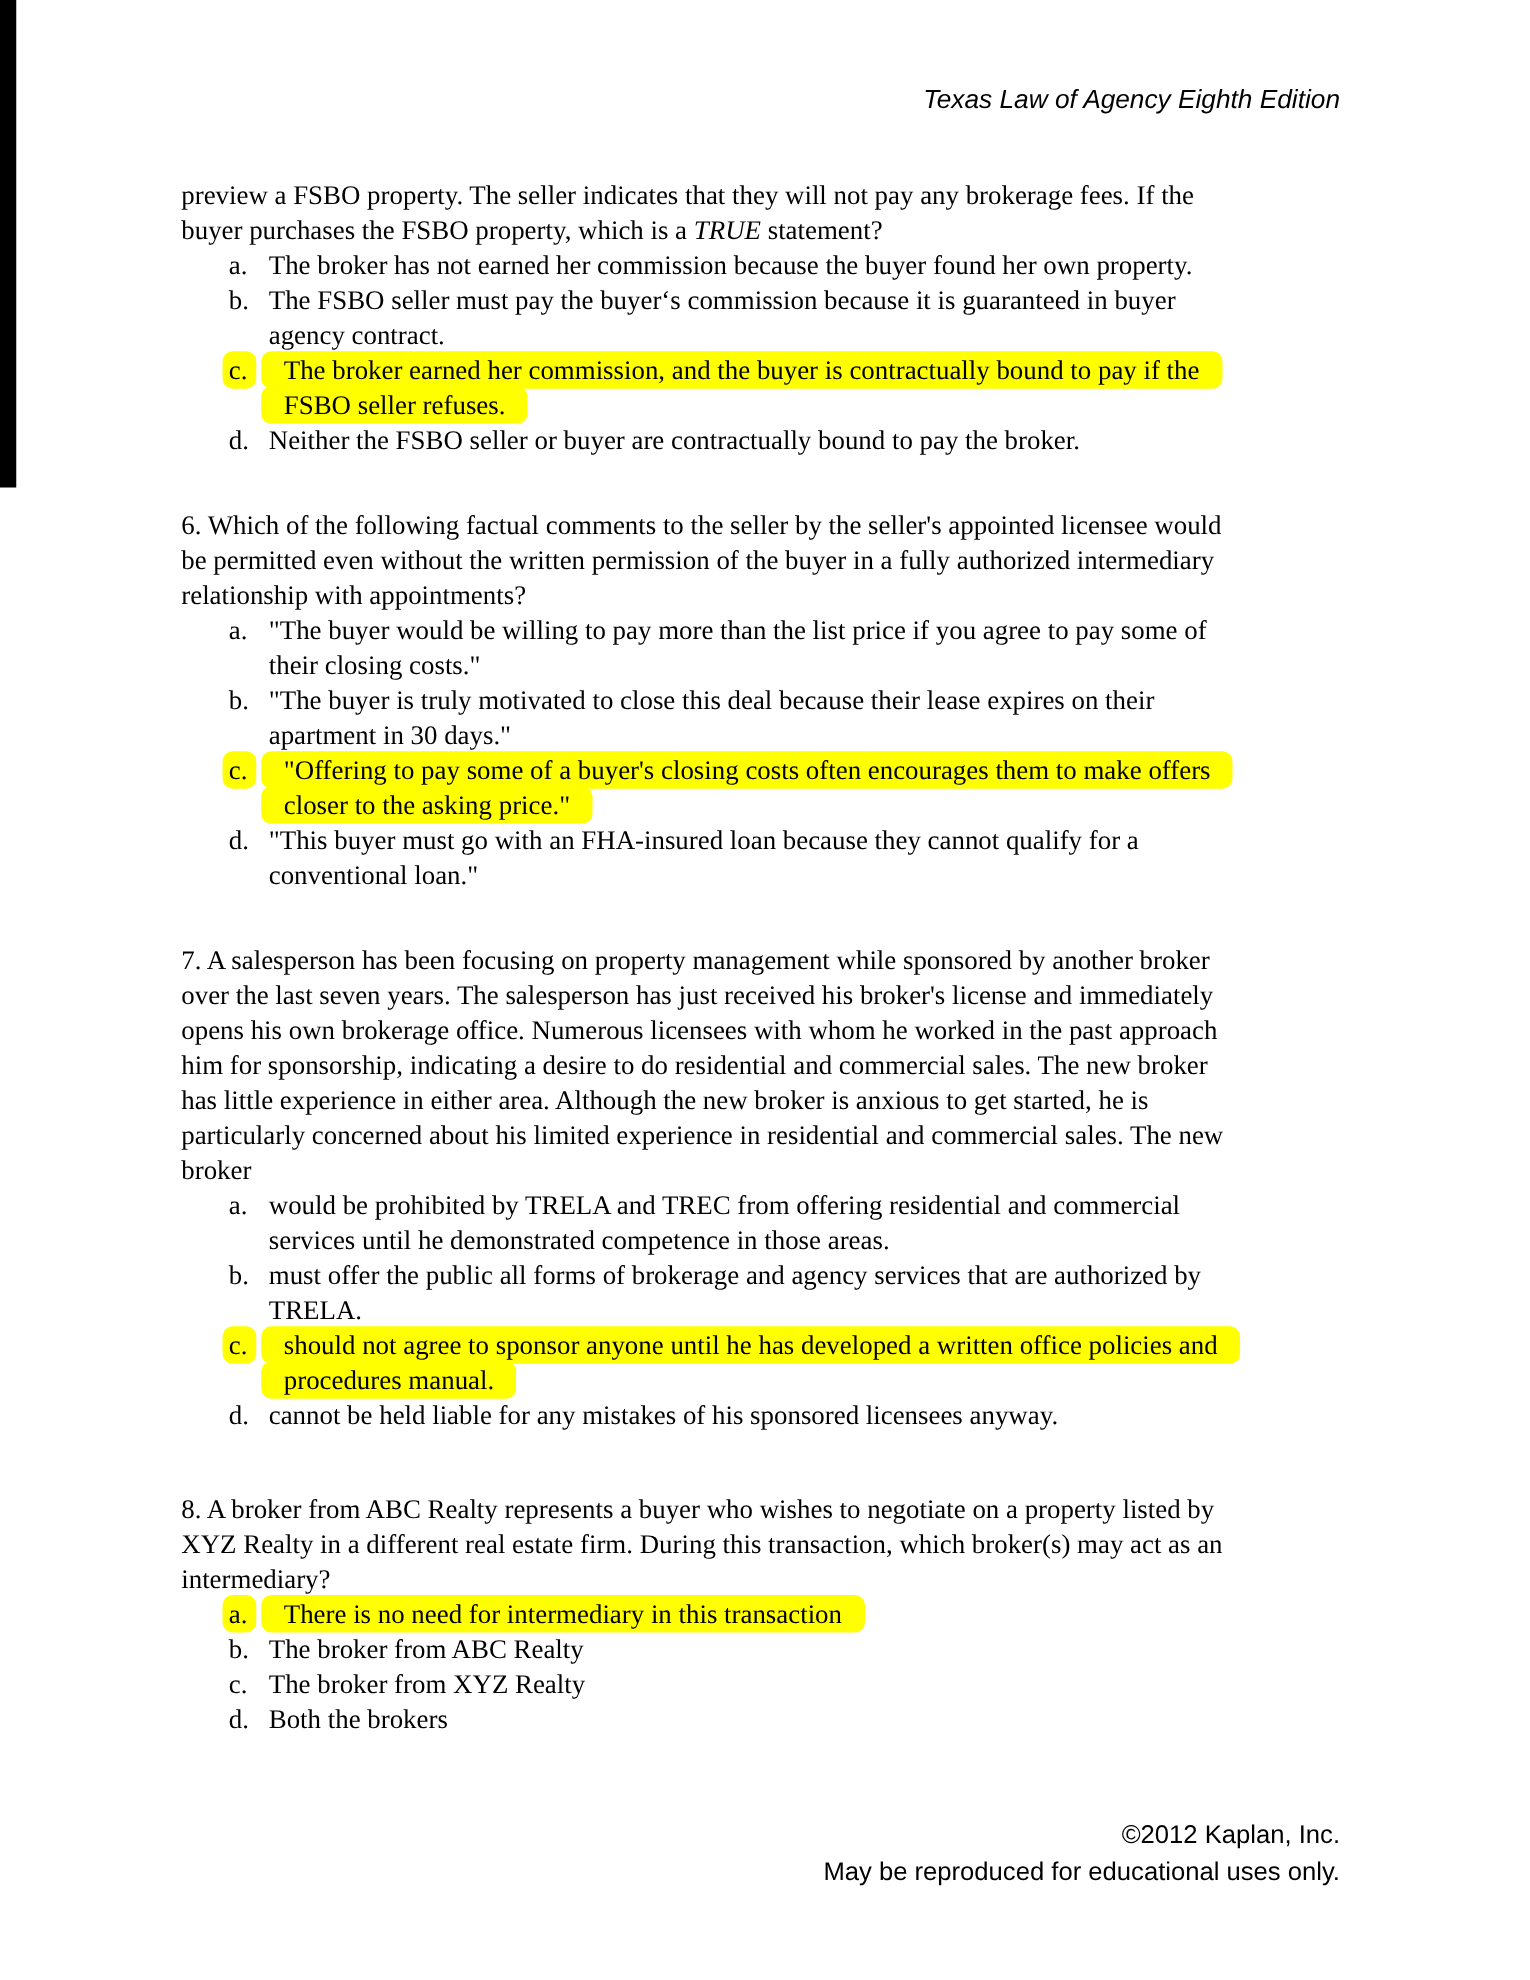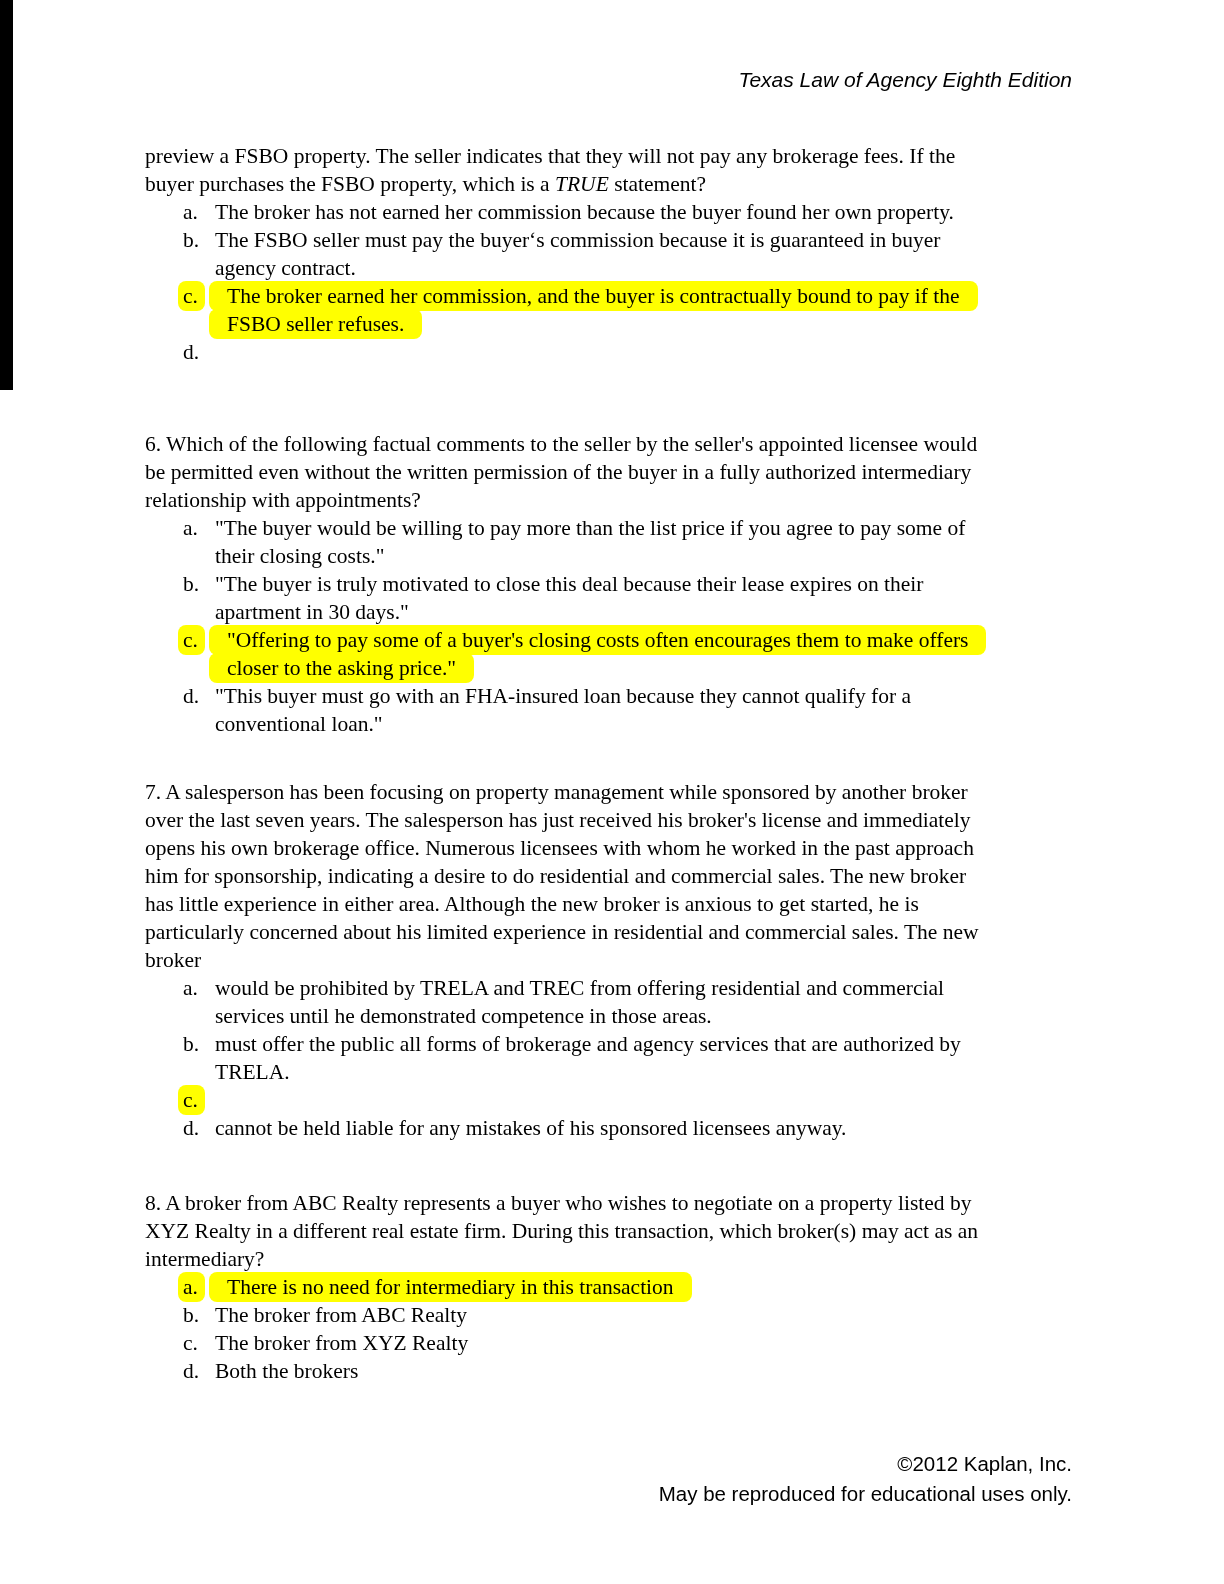--- a/index.html
+++ b/index.html
@@ -28,21 +28,21 @@
     font-size: 21px;
     line-height: 28px;
   }
   .content { margin-left: 145px; }
   .qblock {
     font-size: 21.5px;
     line-height: 28px;
     white-space: pre;
   }
   #questions .qblock:nth-child(1) { margin-top: 48px; }
-  #questions .qblock:nth-child(2) { margin-top: 64px; }
+  #questions .qblock:nth-child(2) { margin-top: 40px; }
   #questions .qblock:nth-child(3) { margin-top: 40px; }
   #questions .qblock:nth-child(4) { margin-top: 47px; }
   .opt { display: flex; }
   .letter { margin-left: 38px; width: 32px; flex: none; }
   .otext { flex: none; }
   .em { font-style: italic; }
   .hl {
     background: #ffff00;
     border-radius: 8px;
     -webkit-box-decoration-break: clone;
@@ -66,37 +66,38 @@
 
 <div class="header">
   <span>Texas Law of Agency Eighth Edition</span>
 </div>
 
 <div class="content">
   <div id="questions">
       <div class="qblock"><div class="intro"><span>preview a FSBO property. The seller indicates that they will not pay any brokerage fees. If the
 buyer purchases the FSBO property, which is a </span><span class="em">TRUE</span><span> statement?</span></div><div class="opt"><div class="letter"><span>a.</span></div><div class="otext"><span>The broker has not earned her commission because the buyer found her own property.</span></div></div><div class="opt"><div class="letter"><span>b.</span></div><div class="otext"><span>The FSBO seller must pay the buyer‘s commission because it is guaranteed in buyer
 agency contract.</span></div></div><div class="opt"><div class="letter"><span class="hl hl-letter">c.</span></div><div class="otext"><span class="hl hl-text">The broker earned her commission, and the buyer is contractually bound to pay if the
-FSBO seller refuses.</span></div></div><div class="opt"><div class="letter"><span>d.</span></div></div></div>
+FSBO seller refuses.</span></div></div><div class="opt"><div class="letter"><span>d.</span></div><div class="otext"><span>Neither the FSBO seller or buyer are contractually bound to pay the broker.</span></div></div></div>
       <div class="qblock"><div class="intro"><span>6. Which of the following factual comments to the seller by the seller's appointed licensee would
 be permitted even without the written permission of the buyer in a fully authorized intermediary
 relationship with appointments?</span></div><div class="opt"><div class="letter"><span>a.</span></div><div class="otext"><span>"The buyer would be willing to pay more than the list price if you agree to pay some of
 their closing costs."</span></div></div><div class="opt"><div class="letter"><span>b.</span></div><div class="otext"><span>"The buyer is truly motivated to close this deal because their lease expires on their
 apartment in 30 days."</span></div></div><div class="opt"><div class="letter"><span class="hl hl-letter">c.</span></div><div class="otext"><span class="hl hl-text">"Offering to pay some of a buyer's closing costs often encourages them to make offers
 closer to the asking price."</span></div></div><div class="opt"><div class="letter"><span>d.</span></div><div class="otext"><span>"This buyer must go with an FHA-insured loan because they cannot qualify for a
 conventional loan."</span></div></div></div>
       <div class="qblock"><div class="intro"><span>7. A salesperson has been focusing on property management while sponsored by another broker
 over the last seven years. The salesperson has just received his broker's license and immediately
 opens his own brokerage office. Numerous licensees with whom he worked in the past approach
 him for sponsorship, indicating a desire to do residential and commercial sales. The new broker
 has little experience in either area. Although the new broker is anxious to get started, he is
 particularly concerned about his limited experience in residential and commercial sales. The new
 broker</span></div><div class="opt"><div class="letter"><span>a.</span></div><div class="otext"><span>would be prohibited by TRELA and TREC from offering residential and commercial
 services until he demonstrated competence in those areas.</span></div></div><div class="opt"><div class="letter"><span>b.</span></div><div class="otext"><span>must offer the public all forms of brokerage and agency services that are authorized by
-TRELA.</span></div></div><div class="opt"><div class="letter"><span class="hl hl-letter">c.</span></div></div><div class="opt"><div class="letter"><span>d.</span></div><div class="otext"><span>cannot be held liable for any mistakes of his sponsored licensees anyway.</span></div></div></div>
+TRELA.</span></div></div><div class="opt"><div class="letter"><span class="hl hl-letter">c.</span></div><div class="otext"><span class="hl hl-text">should not agree to sponsor anyone until he has developed a written office policies and
+procedures manual.</span></div></div><div class="opt"><div class="letter"><span>d.</span></div><div class="otext"><span>cannot be held liable for any mistakes of his sponsored licensees anyway.</span></div></div></div>
       <div class="qblock"><div class="intro"><span>8. A broker from ABC Realty represents a buyer who wishes to negotiate on a property listed by
 XYZ Realty in a different real estate firm. During this transaction, which broker(s) may act as an
 intermediary?</span></div><div class="opt"><div class="letter"><span class="hl hl-letter">a.</span></div><div class="otext"><span class="hl hl-text">There is no need for intermediary in this transaction</span></div></div><div class="opt"><div class="letter"><span>b.</span></div><div class="otext"><span>The broker from ABC Realty</span></div></div><div class="opt"><div class="letter"><span>c.</span></div><div class="otext"><span>The broker from XYZ Realty</span></div></div><div class="opt"><div class="letter"><span>d.</span></div><div class="otext"><span>Both the brokers</span></div></div></div>
     </div>
 
   <div class="footer">
     <div>©2012 Kaplan, Inc.</div>
     <div>May be reproduced for educational uses only.</div>
   </div>
 </div>

